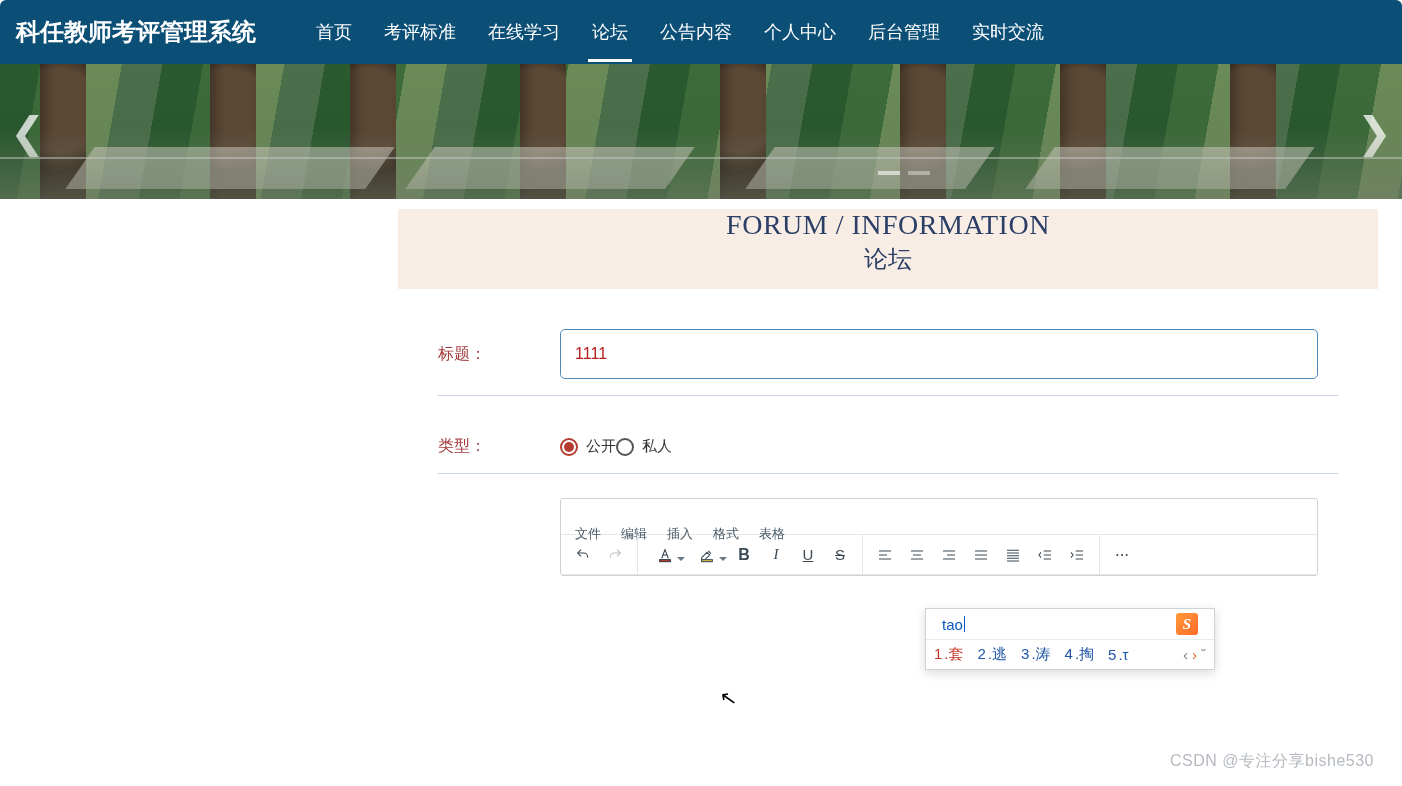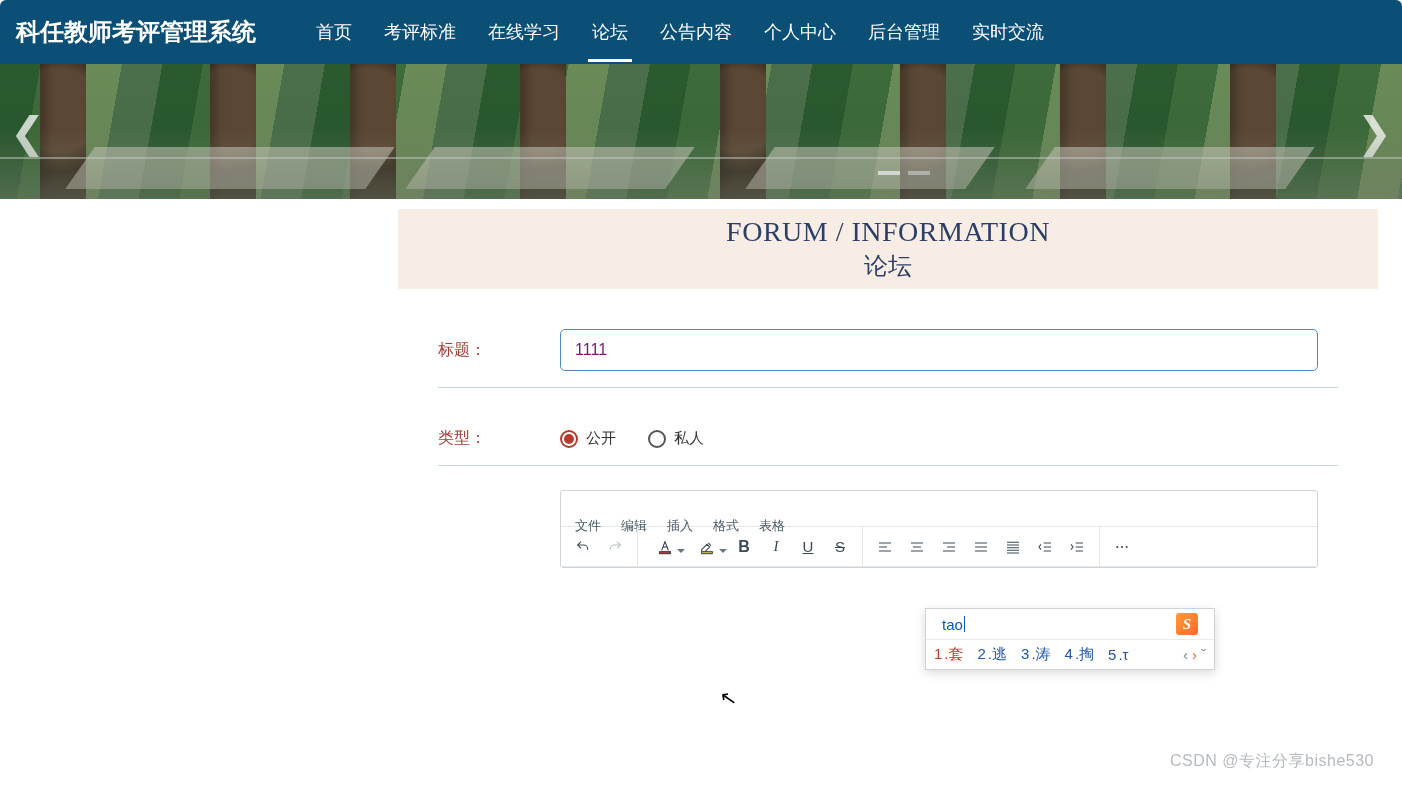--- a/index.html
+++ b/index.html
@@ -21,31 +21,31 @@
 .tree { position: absolute; top: -20px; bottom: -10px; width: 46px; background: radial-gradient(circle at 40% 40%, #5a4734 0 40%, #2e2217 60%); border-radius: 6px; box-shadow: 6px 0 10px rgba(0,0,0,.25) inset; }
 .path { position: absolute; bottom: 10px; height: 42px; background: rgba(210,205,195,0.55); transform: skewX(-35deg); }
 .fence { position: absolute; bottom: 40px; height: 2px; left: 0; right: 0; background: rgba(220,220,220,.5); }
 .hero .arrow { position: absolute; top: 50%; transform: translateY(-50%); color: rgba(255,255,255,.75); font-size: 42px; cursor: pointer; user-select: none; }
 .hero .arrow.left { left: 10px; } .hero .arrow.right { right: 10px; }
 .hero .dots { position: absolute; bottom: 24px; right: 472px; display: flex; gap: 8px; }
 .hero .dot { width: 22px; height: 4px; background: rgba(255,255,255,.55); cursor: pointer; }
 .hero .dot.active { background: #fff; }
 
 
-.band { margin: 10px 0 0 398px; width: 980px; height: 80px; background: #f7ede4; display: flex; flex-direction: column; align-items: center; justify-content: center; }
+.band { margin: 10px 0 0 398px; width: 980px; height: 80px; background: #f7ede4; display: flex; flex-direction: column; align-items: center; justify-content: flex-start; }
 .band .en { font-family: "Times New Roman", Georgia, serif; font-size: 28px; color: #2b3e66; letter-spacing: .5px; }
 .band .cn { font-family: "SimSun", serif; font-size: 24px; color: #2b3e66; margin-top: 2px; }
 
 
 .form { margin-left: 438px; width: 900px; }
 .row { display: flex; align-items: center; padding: 40px 0 16px; border-bottom: 1px solid #c9d6e2; }
 .row .label { width: 122px; color: #a33a3a; font-size: 16px; }
-.title-input { flex: 0 0 758px; height: 42px; border: 1px solid #4d8bbf; border-radius: 5px; padding: 0 14px; font-size: 16px; color: #701a75; outline: none; }
-
-.radio-group { display: flex; align-items: center; gap: 32px; }
+.title-input { flex: 0 0 758px; height: 50px; border: 1px solid #4d8bbf; border-radius: 5px; padding: 0 14px; font-size: 16px; color: #b91c1c; outline: none; }
+
+.radio-group { display: flex; align-items: center; }
 .radio { display: flex; align-items: center; gap: 8px; cursor: pointer; font-size: 15px; color: #333; }
 .radio .circle { width: 18px; height: 18px; border-radius: 50%; border: 2px solid #555; display: flex; align-items: center; justify-content: center; }
 .radio.selected .circle { border-color: #b63b2f; }
 .radio.selected .circle::after { content: ""; width: 10px; height: 10px; border-radius: 50%; background: #b63b2f; }
 
 
 .editor-wrap { margin: 24px 0 0 560px; width: 758px; border: 1px solid #cfd3d7; border-radius: 3px; background: #fff; }
 .menu-bar { height: 36px; display: flex; align-items: center; gap: 20px; padding: 0 14px; font-size: 13px; color: #4a5a66; border-bottom: 1px solid #e4e7ea; }
 .menu-bar span { cursor: pointer; margin-top: 34px; }
 .toolbar { height: 40px; display: flex; align-items: center; border-bottom: 1px solid #e4e7ea; background: #fff; }

